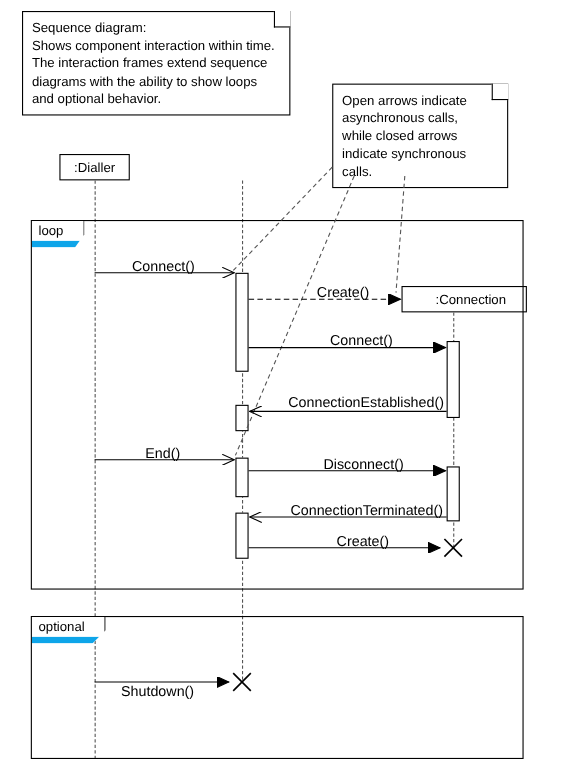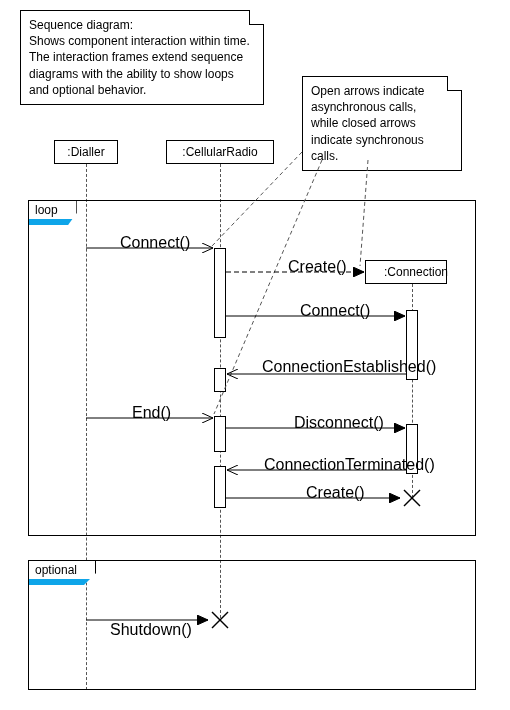--- a/index.html
+++ b/index.html
@@ -71,21 +71,21 @@
     top: -1px;
     width: 14px;
     height: 14px;
     border-left: 1px solid #000;
     border-bottom: 1px solid #000;
     background: #fff;
   }
   
   .msg-label {
     position: absolute;
-    font-size: 16px;
+    font-size: 13px;
     background: rgba(255,255,255,0.0);
     white-space: nowrap;
   }
   svg.overlay {
     position: absolute;
     top: 0;
     left: 0;
     pointer-events: none;
   }
 </style>
@@ -108,24 +108,21 @@
     <span style="white-space:pre-line; display:block;">Open arrows indicate
 asynchronous calls,
 while closed arrows
 indicate synchronous
 calls.</span>
   </div>
 
   <div class="lifeline-head" style="left:54px; top:140px; width:64px;">
     <span>:Dialler</span>
   </div>
-  <div class="lifeline-head" style="left:166px; top:140px; width:108px;">
-    <span>:CellularRadio</span>
-  </div>
-  <div class="lifeline-head" style="left:365px; top:260px; width:82px;padding-left:18px;">
+  <div class="lifeline-head" style="left:365px; top:260px; width:114px;padding-left:18px;">
     <span>:Connection</span>
   </div>
 
   <div class="lifeline" style="left:86px; top:164px; height:526px;"></div>
   <div class="lifeline" style="left:220px; top:164px; height:454px;"></div>
   <div class="lifeline" style="left:412px; top:284px; height:214px;"></div>
 
   <div class="frame" style="left:28px; top:200px; width:448px; height:336px;">
     <div class="frame-label"><span>loop</span></div>
   </div>

